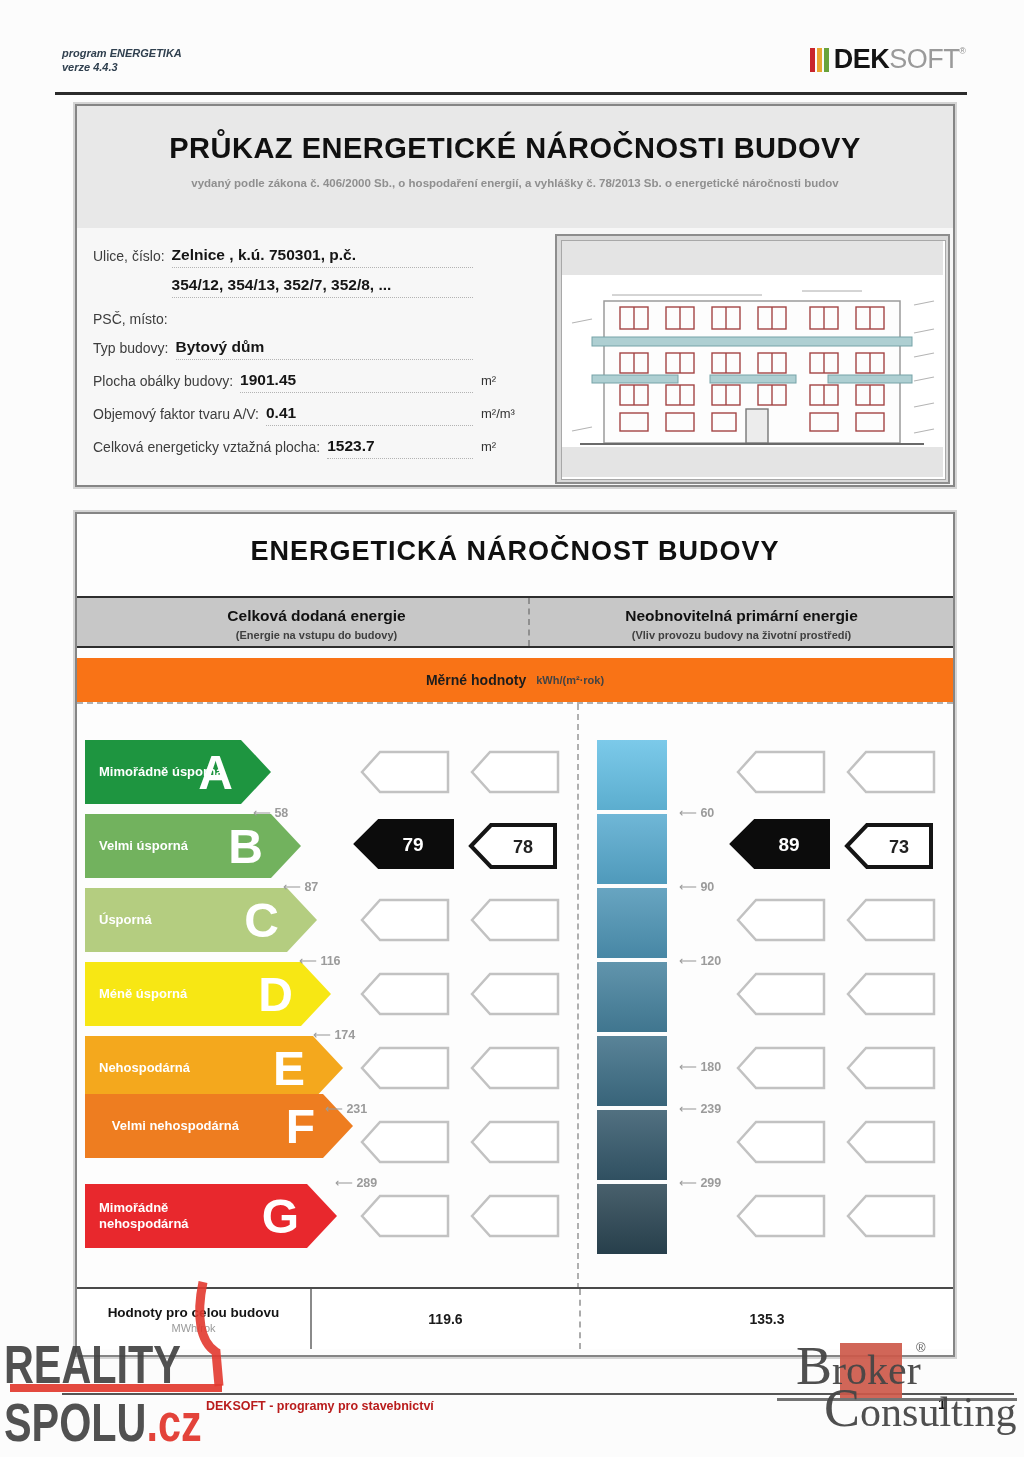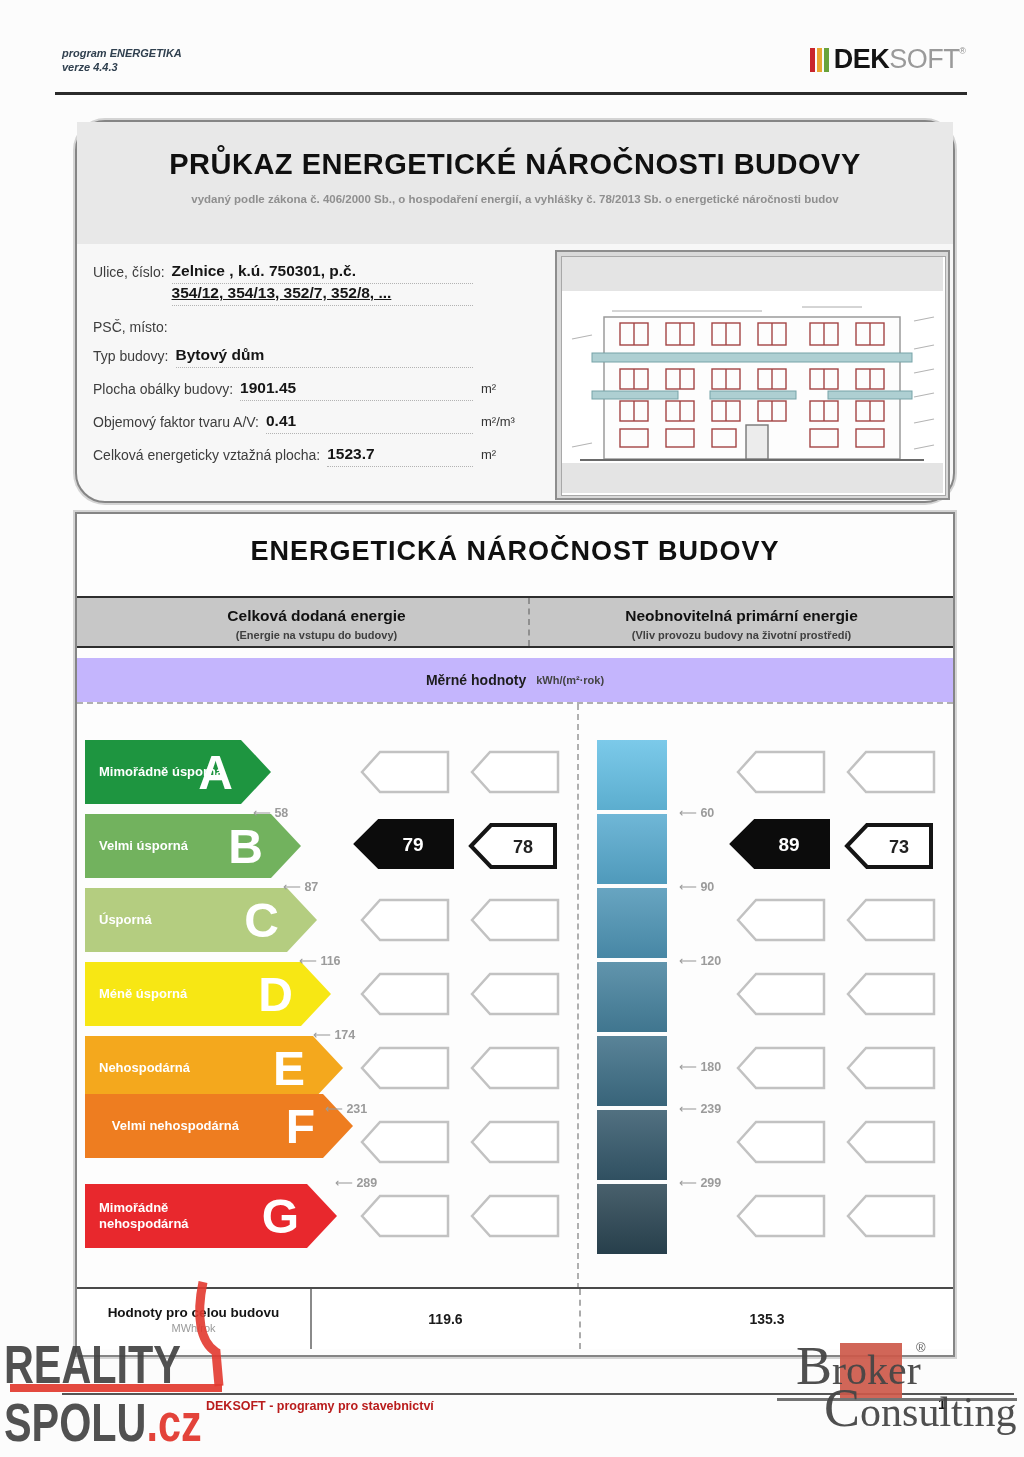--- a/index.html
+++ b/index.html
@@ -12,49 +12,49 @@
   .deklogo{position:absolute;top:44px;right:58px;display:flex;align-items:center;}
   .deklogo .bar{display:inline-block;width:5px;height:24px;margin-right:2px;}
   .deklogo .bar:nth-child(3){margin-right:5px;}
   .deklogo .dek{font-size:27px;font-weight:900;color:#141414;letter-spacing:-.5px;}
   .deklogo .soft{font-size:27px;font-weight:400;color:#9a9a9a;letter-spacing:-.5px;}
   .deklogo .reg{font-size:9px;color:#8a8a8a;align-self:flex-start;margin-top:2px;}
   .toprule{position:absolute;left:55px;top:92px;width:912px;height:3px;background:#2b2b2b;}
 
   
   .panel{position:absolute;border:2px solid #858585;box-shadow:0 0 0 2px #d4d4d4;background:#f7f7f7;}
-  .box1{left:75px;top:120px;width:876px;height:379px;border-radius:30px;}
+  .box1{left:75px;top:104px;width:876px;height:379px;}
   .box2{left:75px;top:512px;width:876px;height:841px;background:#fdfdfd;}
 
   
   .title-band{position:absolute;left:0;top:0;width:100%;height:122px;background:#e8e8e8;text-align:center;}
   .title-band h1{margin:26px 10px 0 10px;font-size:29px;font-weight:800;letter-spacing:.5px;color:#101010;}
   .title-band .subtitle{margin-top:12px;font-size:11.5px;font-weight:700;color:#8f8f8f;}
   .fields{position:absolute;left:16px;top:140px;width:452px;}
   .frow{display:flex;align-items:flex-start;margin-bottom:11px;}
   .flabel{font-size:14px;color:#3d3d3d;padding-right:7px;white-space:nowrap;padding-top:2px;}
   .fvalwrap{flex:1;display:flex;flex-direction:column;}
   .fval{display:block;font-size:15.5px;font-weight:800;color:#151515;
         border-bottom:1px dotted #b3b3b3;padding-bottom:3px;}
-  .fval.second{text-decoration:underline;}
+  .fval.second{margin-top:8px;}
   .funit{width:64px;padding-left:8px;font-size:13px;color:#333;padding-top:2px;}
   .imgframe{position:absolute;left:478px;top:128px;width:383px;height:238px;border:2px solid #8d8d8d;
             background:#d9d9d9;padding:4px;}
   .imginner{width:100%;height:100%;border:1px solid #a8a8a8;background:#fff;overflow:hidden;}
 
   
   .box2 h2{position:absolute;left:0;top:22px;width:100%;text-align:center;margin:0;
            font-size:27px;font-weight:800;letter-spacing:1px;color:#101010;}
   .colheads{position:absolute;left:0;top:82px;width:100%;height:52px;background:#c7c7c7;
             border-top:2px solid #2e2e2e;border-bottom:2px solid #2e2e2e;display:flex;box-sizing:border-box;padding-left:28px;}
   .colhead{flex:1;text-align:center;padding-top:9px;}
   .colhead.lc{border-right:2px dashed #8f8f8f;}
   .colhead .ct{font-size:15.5px;font-weight:800;color:#111;}
   .colhead .cs{margin-top:4px;font-size:11px;font-weight:700;color:#3f3f3f;}
-  .merne{position:absolute;left:0;top:144px;width:100%;height:44px;background:#c4b5fd;
+  .merne{position:absolute;left:0;top:144px;width:100%;height:44px;background:#f97316;
          display:flex;align-items:center;justify-content:center;gap:10px;}
   .merne .ml{font-size:14px;font-weight:800;color:#1c1c1c;}
   .merne .mu{font-size:11px;font-weight:600;color:#444;}
 
   .scale{position:absolute;left:0;top:188px;width:100%;height:585px;display:flex;
          border-top:2px dashed #b0b0b0;box-sizing:content-box;}
   .lhalf{position:relative;width:500px;height:100%;}
   .rhalf{position:relative;flex:1;height:100%;border-left:2px dashed #b0b0b0;}
 
   .crow{position:absolute;left:8px;height:64px;}

